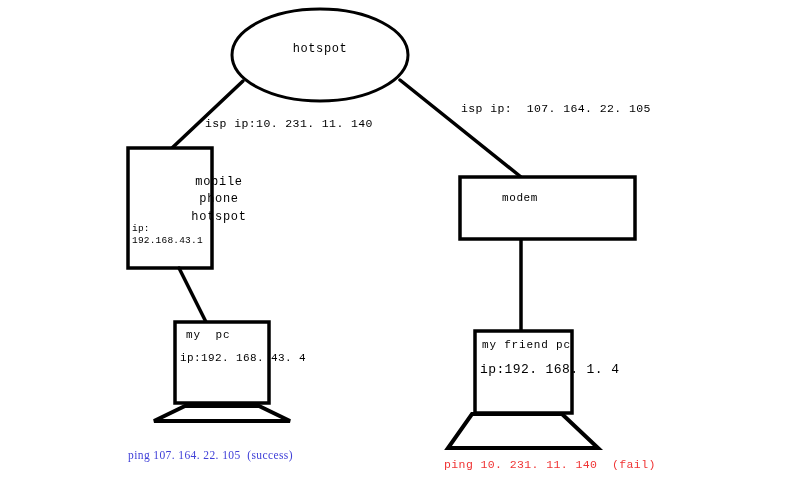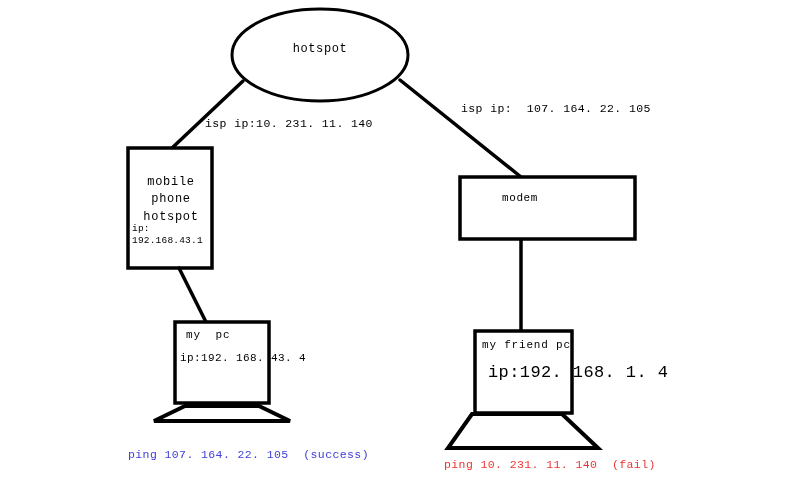--- a/index.html
+++ b/index.html
@@ -56,20 +56,21 @@
   }
   
   #hotspot-title {
     left: 131px;
     top: 174px;
     width: 80px;
     text-align: center;
     font-size: 12px;
     letter-spacing: 0.7px;
     line-height: 1.45;
+    padding-left: 48px;
   }
   #hotspot-ip-key {
     left: 132px;
     top: 223px;
     font-size: 9.5px;
     letter-spacing: 0.2px;
   }
   #hotspot-ip-val {
     left: 132px;
     top: 235px;
@@ -107,30 +108,30 @@
   
   #friendpc-title {
     left: 482px;
     top: 339px;
     font-size: 11px;
     letter-spacing: 0.8px;
   }
   #friendpc-ip {
     left: 480px;
     top: 362px;
-    font-size: 17px;
-    letter-spacing: 0.4px;
-    margin-left: 8px;
+    font-size: 13px;
+    letter-spacing: 0.4px;
   }
   
   #ping-success-label {
     left: 128px;
     top: 448px;
     font-size: 11.5px;
     letter-spacing: 0.4px;
+    font-family: Liberation Serif, serif;
   }
   #ping-fail-label {
     left: 444px;
     top: 458px;
     font-size: 11.5px;
     letter-spacing: 0.4px;
   }
 </style>
 </head>
 <body>

